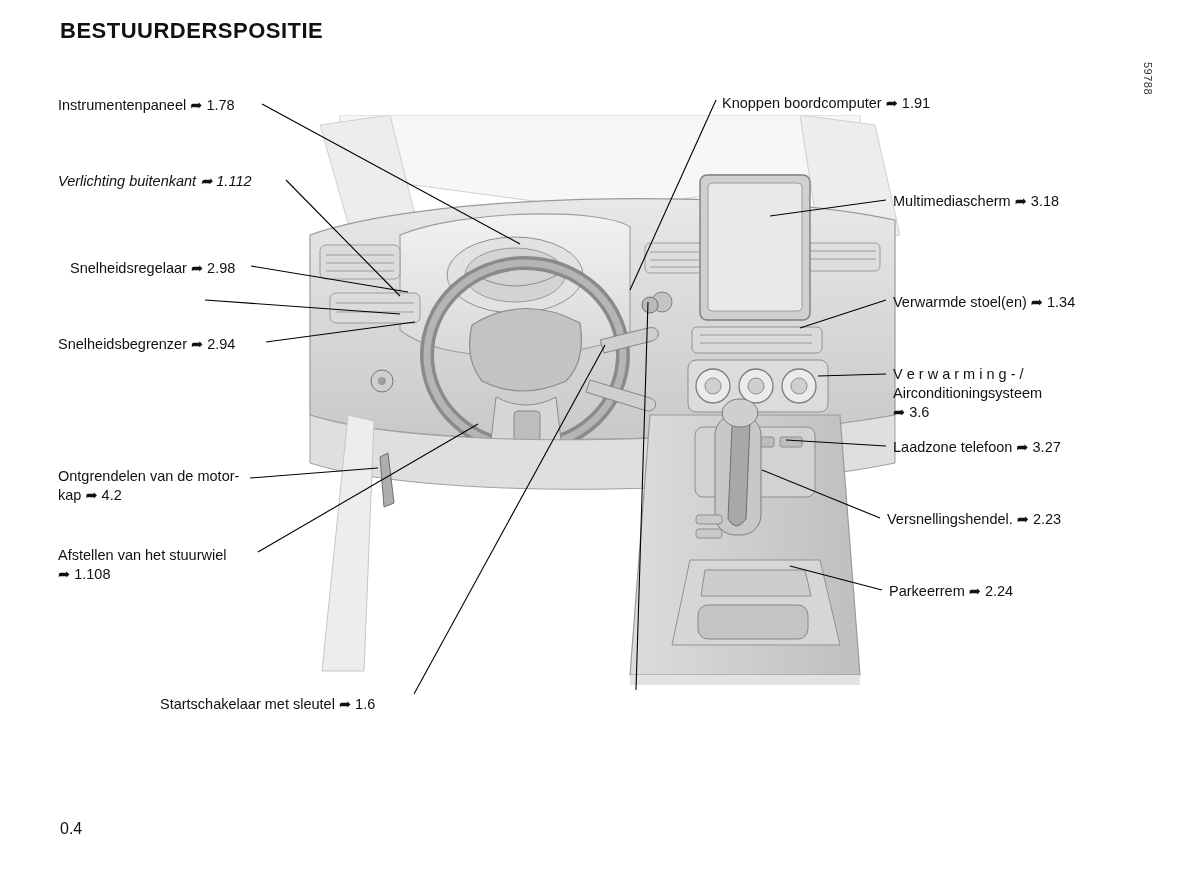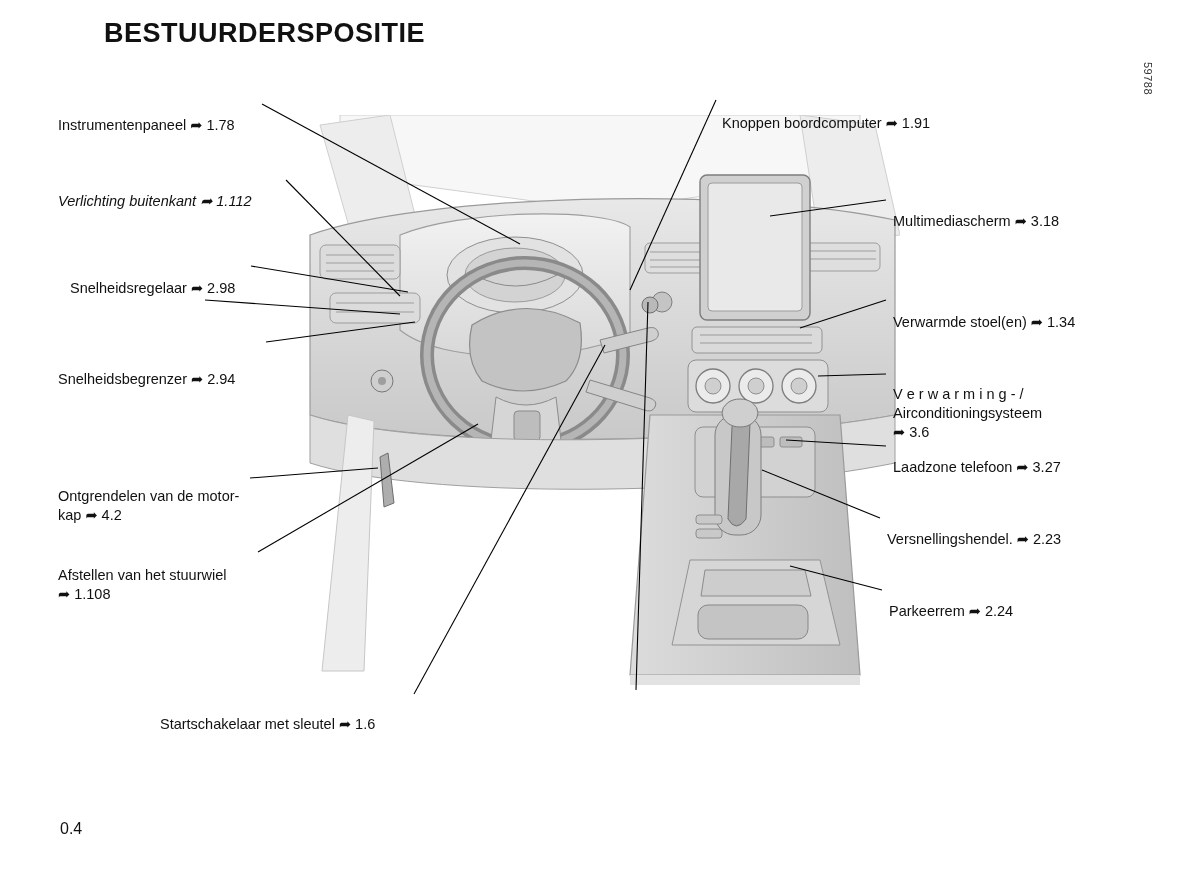--- a/index.html
+++ b/index.html
@@ -16,25 +16,24 @@
   }
   .page {
     position: relative;
     width: 1182px;
     height: 875px;
   }
   .page-title {
     position: absolute;
     left: 60px;
     top: 18px;
-    font-size: 27px;
+    font-size: 22px;
     font-weight: bold;
     letter-spacing: 0.5px;
     color: #111;
-    margin-left: 44px;
   }
   .fig-code {
     position: absolute;
     right: 28px;
     top: 62px;
     font-size: 11px;
     color: #333;
     writing-mode: vertical-rl;
     letter-spacing: 0.5px;
   }
@@ -44,21 +43,20 @@
     top: 820px;
     font-size: 16px;
     color: #111;
   }
   .label {
     position: absolute;
     font-size: 14.5px;
     line-height: 19px;
     color: #111;
     white-space: pre-line;
-    margin-top: 20px;
   }
   .illustration {
     position: absolute;
     left: 300px;
     top: 115px;
     width: 600px;
     height: 570px;
   }
   svg.leaders {
     position: absolute;
@@ -210,21 +208,21 @@
     <polyline points="886,300 800,328"></polyline>
     <polyline points="886,374 818,376"></polyline>
     <polyline points="886,446 786,440"></polyline>
     <polyline points="880,518 762,470"></polyline>
     <polyline points="882,590 790,566"></polyline>
   </svg>
 
   <div class="label" style="left:58px; top:96px;">Instrumentenpaneel ➦ 1.78</div>
   <div class="label" style="left:58px; top:172px;font-style:italic;">Verlichting buitenkant ➦ 1.112</div>
   <div class="label" style="left:70px; top:259px;">Snelheidsregelaar ➦ 2.98</div>
-  <div class="label" style="left:58px; top:350px;">Snelheidsbegrenzer ➦ 2.94</div>
+  <div class="label" style="left:58px; top:335px;">Snelheidsbegrenzer ➦ 2.94</div>
   <div class="label" style="left:58px; top:467px;">Ontgrendelen van de motor-
 kap ➦ 4.2</div>
   <div class="label" style="left:58px; top:546px;">Afstellen van het stuurwiel
 ➦ 1.108</div>
   <div class="label" style="left:160px; top:695px;">Startschakelaar met sleutel ➦ 1.6</div>
   <div class="label" style="left:722px; top:94px;">Knoppen boordcomputer ➦ 1.91</div>
   <div class="label" style="left:893px; top:192px;">Multimediascherm ➦ 3.18</div>
   <div class="label" style="left:893px; top:293px;">Verwarmde stoel(en) ➦ 1.34</div>
   <div class="label" style="left:893px; top:365px; width:200px;">V e r w a r m i n g - /
 Airconditioningsysteem

